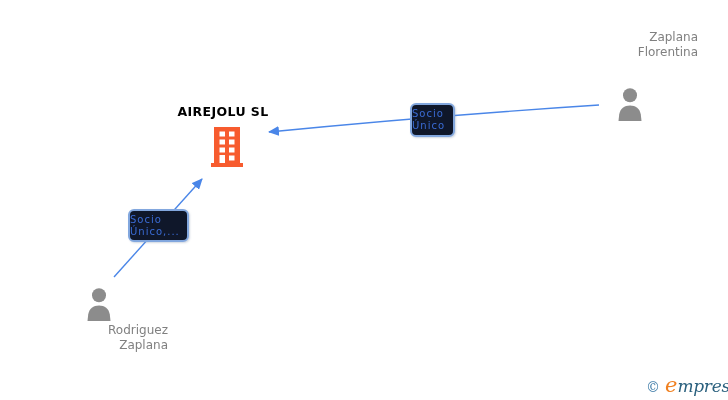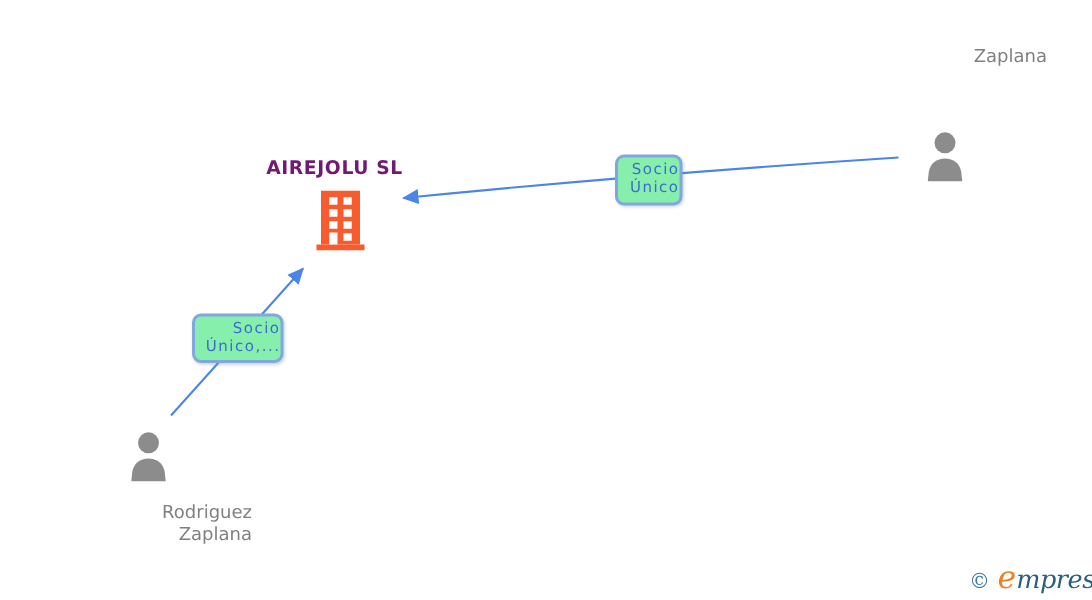--- a/index.html
+++ b/index.html
@@ -24,21 +24,21 @@
     pointer-events: none;
   }
   .company-name {
     position: absolute;
     left: 143px;
     top: 104px;
     width: 160px;
     text-align: center;
     font-size: 12.5px;
     font-weight: bold;
-    color: #701a75;
+    color: #000000;
     letter-spacing: 0.4px;
     cursor: pointer;
   }
   .building-icon-wrap {
     position: absolute;
     left: 210px;
     top: 127px;
     width: 34px;
     height: 40px;
     cursor: pointer;
@@ -46,40 +46,40 @@
   .person-name {
     position: absolute;
     width: 140px;
     text-align: right;
     font-size: 12px;
     line-height: 15px;
     color: #808080;
     cursor: pointer;
   }
   .person-name-1 { left: 558px; top: 30px; }
-  .person-name-2 { left: 28px;  top: 323px; margin-top: 11px; }
+  .person-name-2 { left: 28px;  top: 323px; }
   .person-icon-wrap {
     position: absolute;
     width: 30px;
     height: 33px;
     cursor: pointer;
   }
   .person-icon-1 { left: 615px; top: 88px; }
   .person-icon-2 { left: 84px;  top: 288px; }
   .edge-label {
     position: absolute;
     box-sizing: border-box;
-    background: #86efac;
+    background: #0f172a;
     border: 2px solid #82a7de;
     border-radius: 6px;
     color: #3a6bd4;
     font-size: 10px;
     line-height: 12px;
     letter-spacing: 1px;
-    text-align: right;
+    text-align: left;
     padding-top: 3px;
     box-shadow: 1px 1px 2px rgba(120,140,170,0.35);
     cursor: pointer;
   }
   .edge-label-1 { left: 410px; top: 103px; width: 45px; height: 34px; }
   .edge-label-2 { left: 128px; top: 209px; width: 61px; height: 33px; }
   .logo {
     position: absolute;
     left: 646px;
     top: 373px;
@@ -133,20 +133,21 @@
       <rect x="19" y="12.5" width="5.5" height="5" fill="#ffffff"></rect>
       <rect x="9.5" y="20.5" width="5.5" height="5" fill="#ffffff"></rect>
       <rect x="19" y="20.5" width="5.5" height="5" fill="#ffffff"></rect>
       <rect x="9.5" y="28" width="5.5" height="8" fill="#ffffff"></rect>
       <rect x="19" y="28.5" width="5.5" height="5" fill="#ffffff"></rect>
     </svg>
   </div>
 
   <div class="person-name person-name-1">
     <div>Zaplana</div>
+    <div>Florentina</div>
   </div>
 
   <div class="person-icon-wrap person-icon-1">
     <svg width="30" height="33" viewBox="0 0 30 33" xmlns="http://www.w3.org/2000/svg">
       <circle cx="15" cy="7.2" r="7" fill="#8c8c8c"></circle>
       <path d="M3.5,33 L4.2,26.5 C5.2,20.8 9.4,17.6 15,17.6 C20.6,17.6 24.8,20.8 25.8,26.5 L26.5,33 Z" fill="#8c8c8c"></path>
     </svg>
   </div>
 
   <div class="person-icon-wrap person-icon-2">

